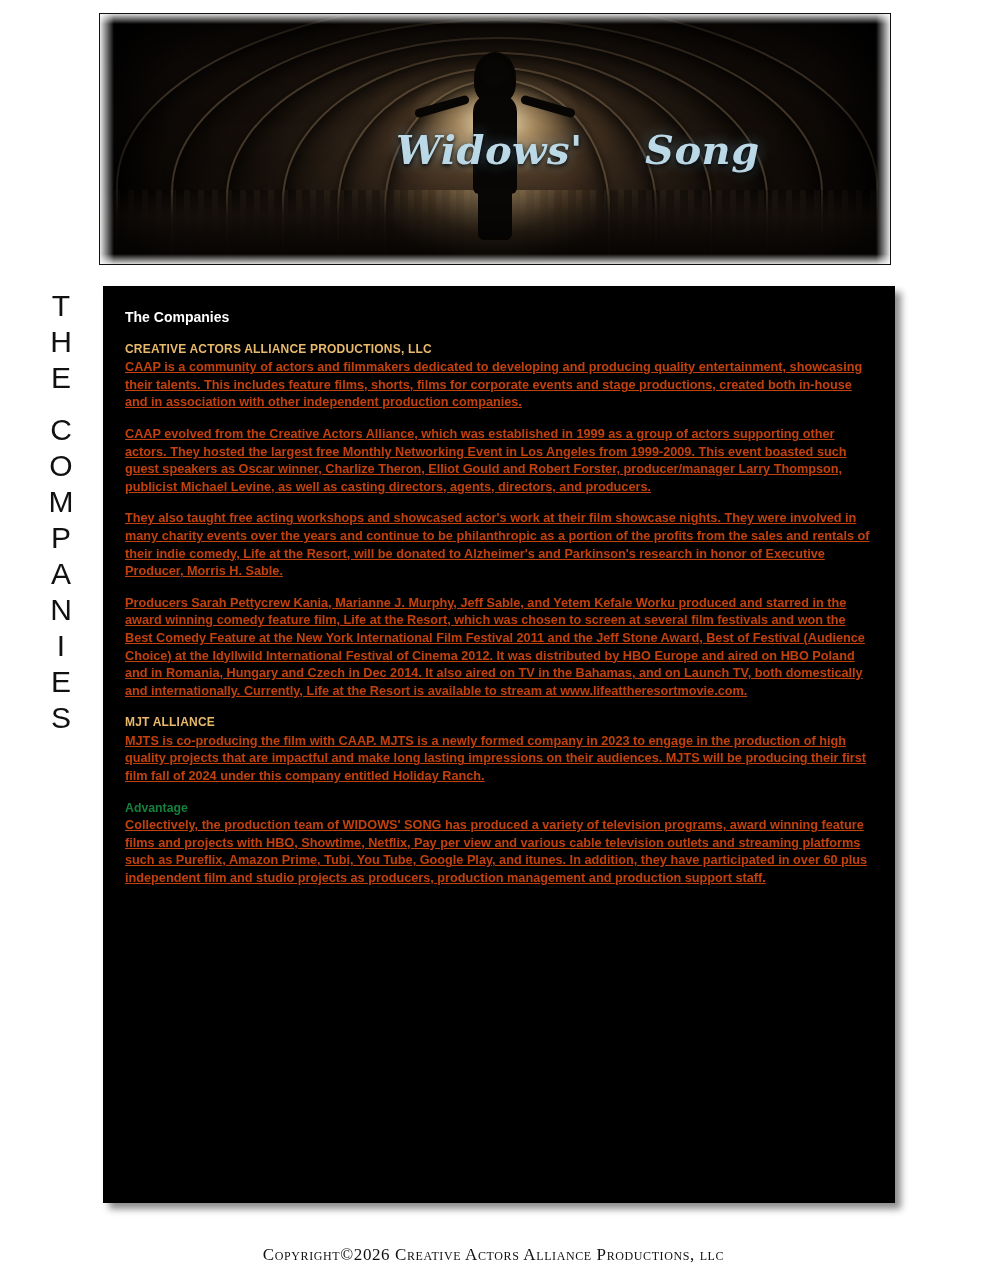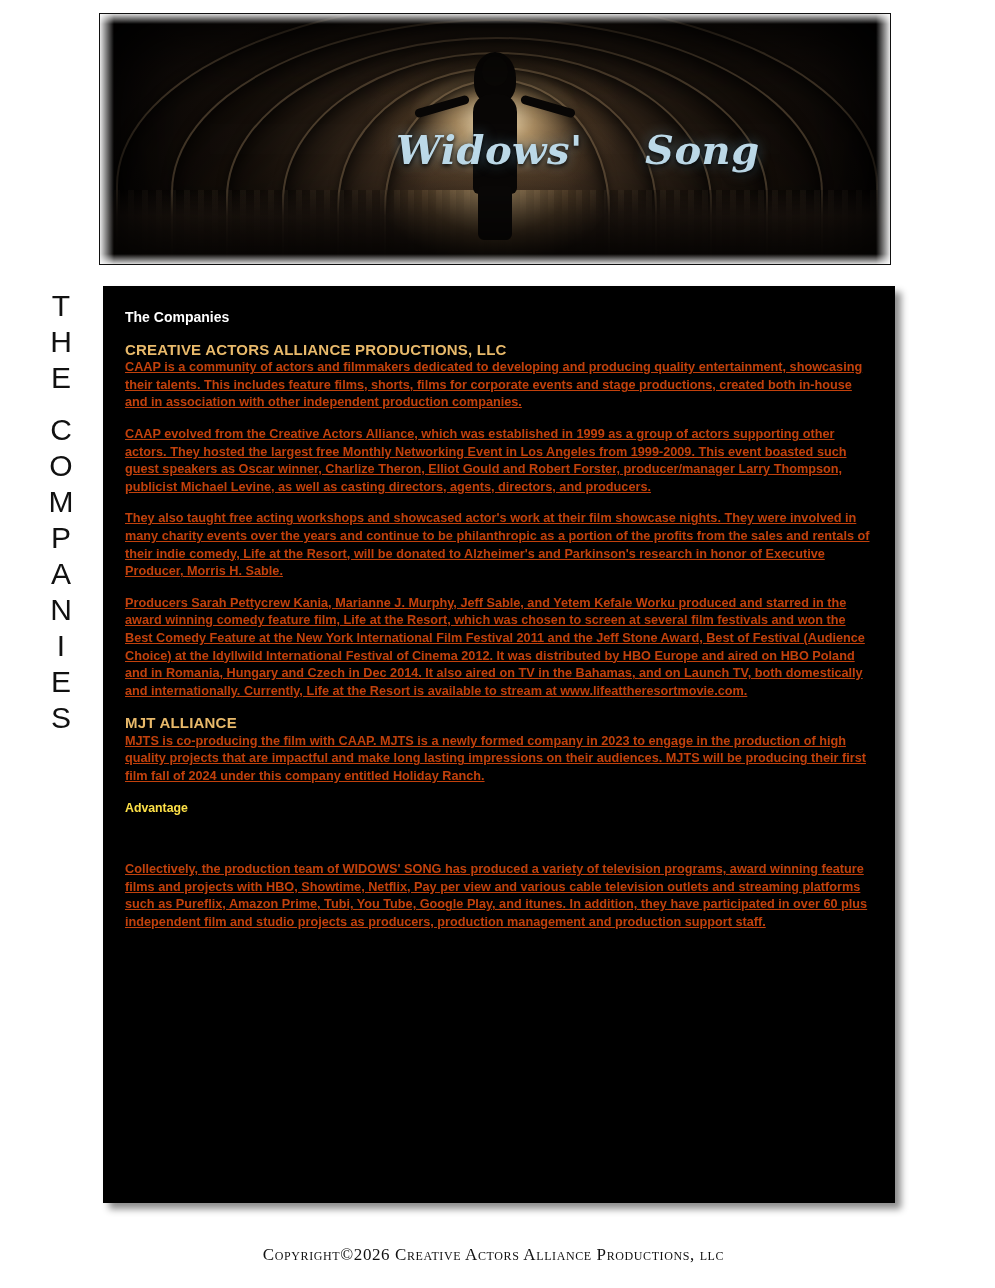--- a/index.html
+++ b/index.html
@@ -158,35 +158,35 @@
     font-family: "Liberation Sans", sans-serif;
   }
   .smallhead {
     font-size: 14px;
     font-weight: bold;
     color: #ffffff;
     margin: 0 0 14px 0;
   }
   .goldhead {
     color: #e8b96a;
-    font-size: 15px;
+    font-size: 12px;
     font-weight: bold;
     letter-spacing: 0.2px;
     margin: 0 0 1px 0;
   }
   .para {
     margin: 0 0 14px 0;
     color: #c2410c;
     text-decoration: underline;
   }
-  .para.tight { margin-bottom: 0; margin-top: 44px; }
+  .para.tight { margin-bottom: 0; }
   .subhead {
     font-size: 12.3px;
     font-weight: bold;
-    color: #fde047;
+    color: #15803d;
     margin: 0;
   }
 
   
   #footer {
     position: absolute;
     left: 0;
     right: 8px;
     top: 1245px;
     text-align: center;

